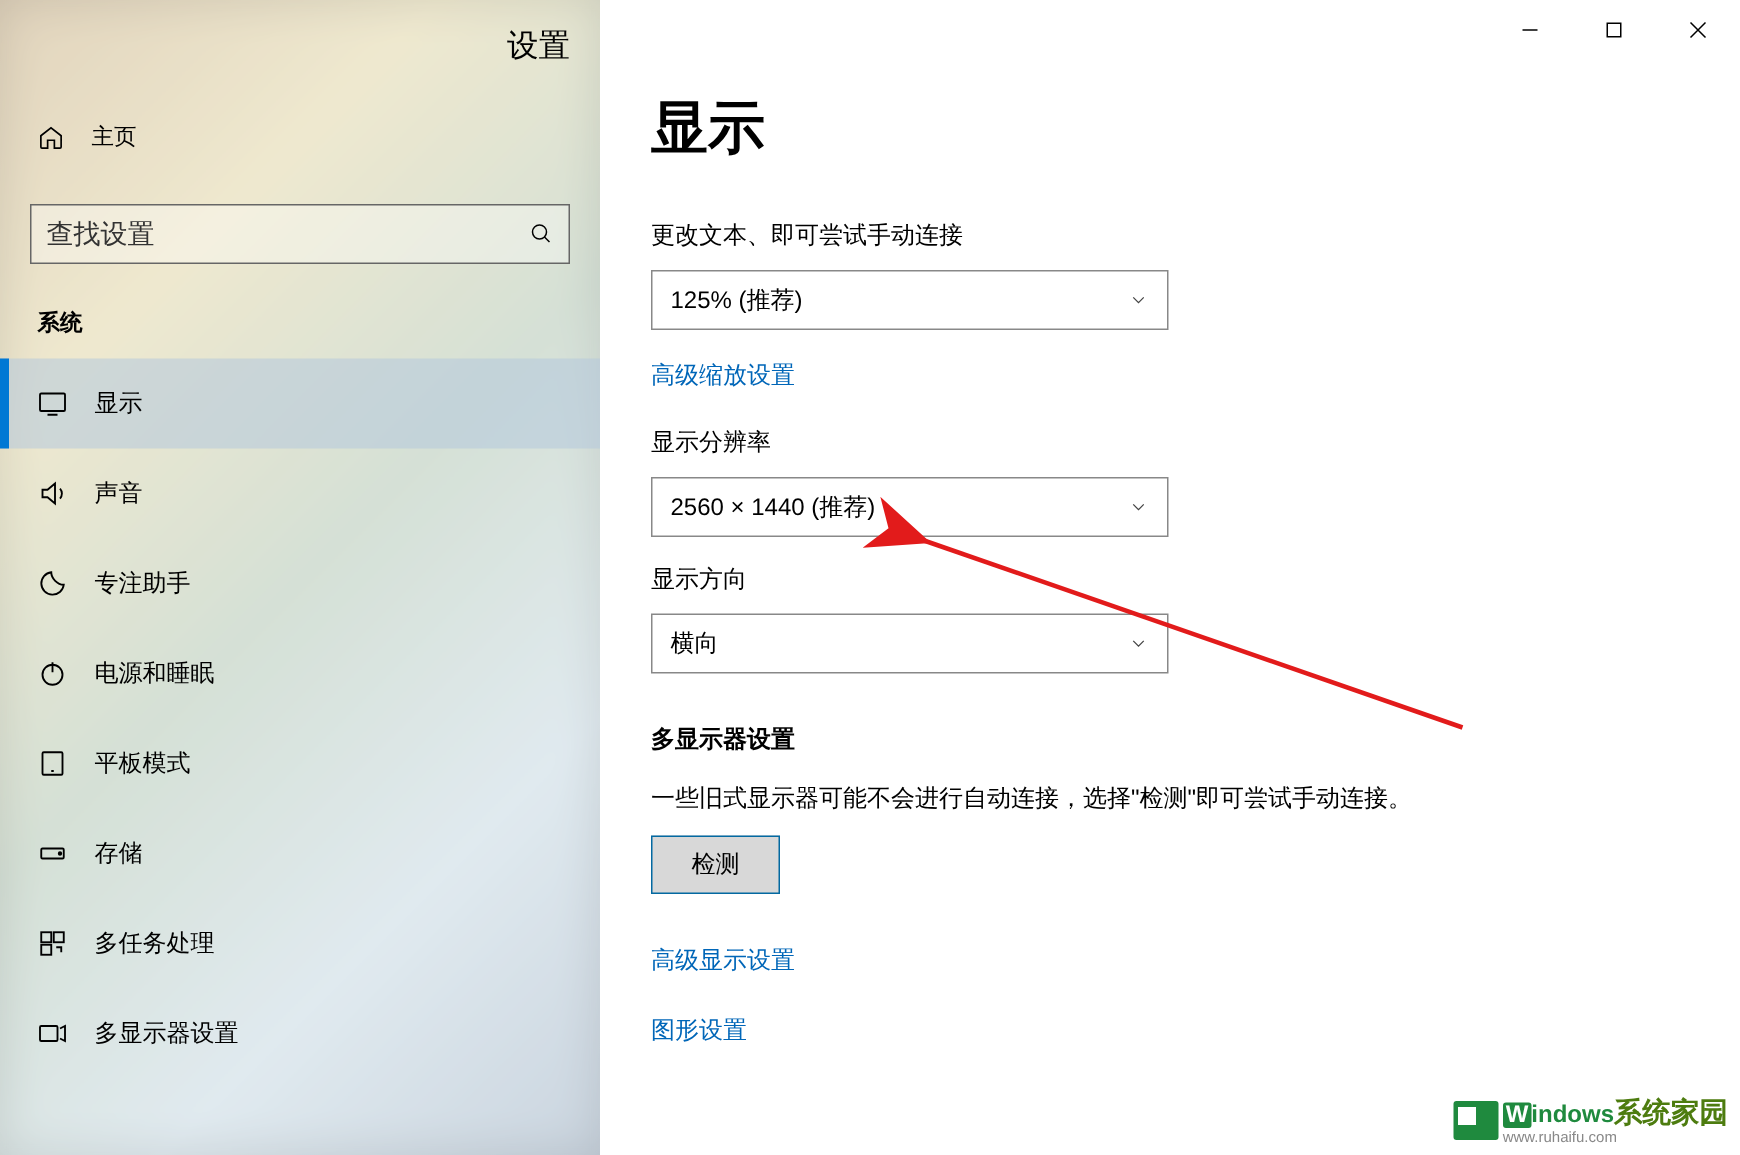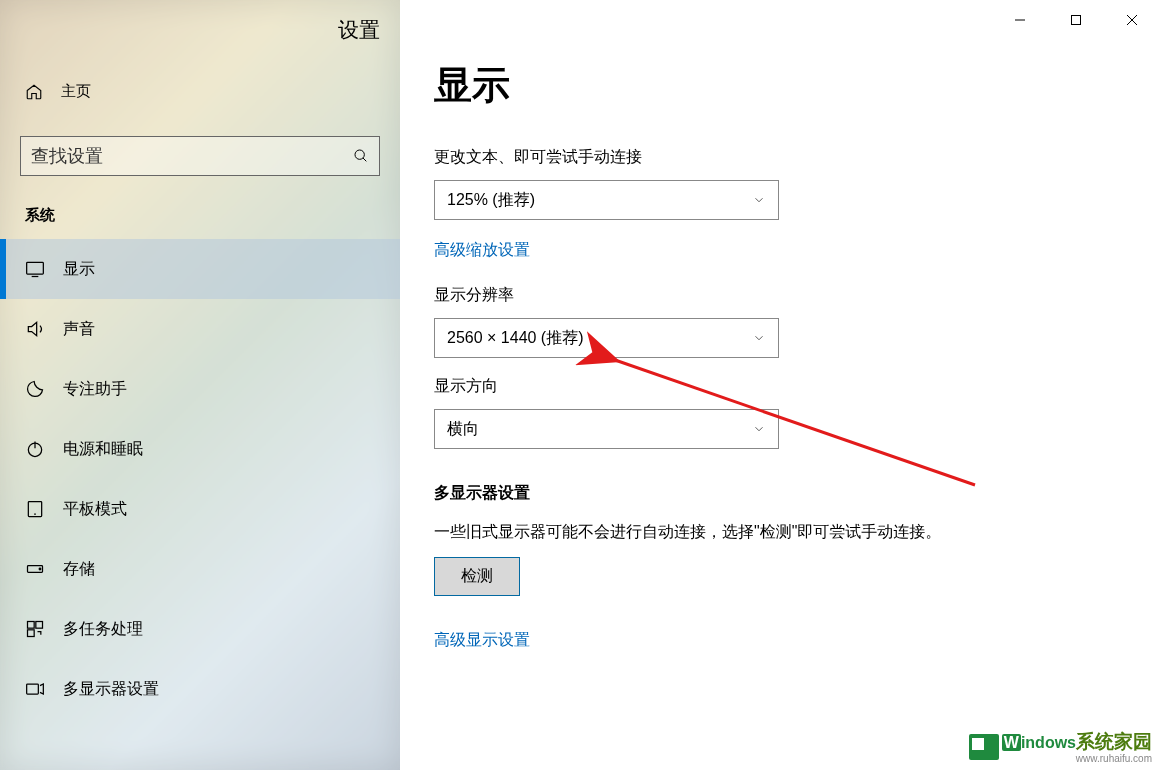--- a/index.html
+++ b/index.html
@@ -39,21 +39,21 @@
   .desc { font-size:16px; margin-bottom:14px; }
   .btn { background:#d8d8d8; border:1px solid #0369a1; padding:8px 26px; font-size:16px; cursor:pointer; }
 
   
   .arrow-layer { position:absolute; left:0; top:0; pointer-events:none; }
 
   
   .watermark { position:absolute; right:8px; bottom:6px; display:flex; align-items:center; gap:3px; font-size:16px; color:#1f8a3e; font-weight:600; font-family:Arial,sans-serif; }
   .watermark .w-icon { width:30px; height:26px; background:#1f8a3e; border-radius:2px; position:relative; }
   .watermark .w-icon::before { content:""; position:absolute; left:3px; top:4px; width:12px; height:12px; background:#fff; }
-  .watermark small { font-size:10px; color:#888; font-weight:400; display:block; margin-top:-2px;text-align:right; }
+  .watermark small { font-size:10px; color:#888; font-weight:400; display:block; margin-top:-2px; }
 
   svg { display:block; }
 </style>
 </head>
 <body>
 
 <div class="app">
 
   <div class="sidebar">
     <div class="sidebar-title">设置</div>
@@ -208,20 +208,21 @@
               <path d="m6 9 6 6 6-6"></path>
             </svg>
           </span>
       </div>
 
       <h2>多显示器设置</h2>
       <div class="desc">一些旧式显示器可能不会进行自动连接，选择"检测"即可尝试手动连接。</div>
       <button class="btn">检测</button>
 
       <div><a class="link" style="margin-top:34px">高级显示设置</a></div>
+      <div><a class="link">图形设置</a></div>
     </div>
 
     <svg class="arrow-layer" width="760" height="770">
       <defs>
           <marker id="ah" markerWidth="14" markerHeight="12" refX="2" refY="6" orient="auto">
             <path d="M14 0 0 6 14 12 10 6Z" fill="#e21b1b"></path>
           </marker>
         </defs>
       <line x1="575" y1="485" x2="215" y2="360" stroke="#e21b1b" stroke-width="3" marker-end="url(#ah)"></line>
     </svg>

